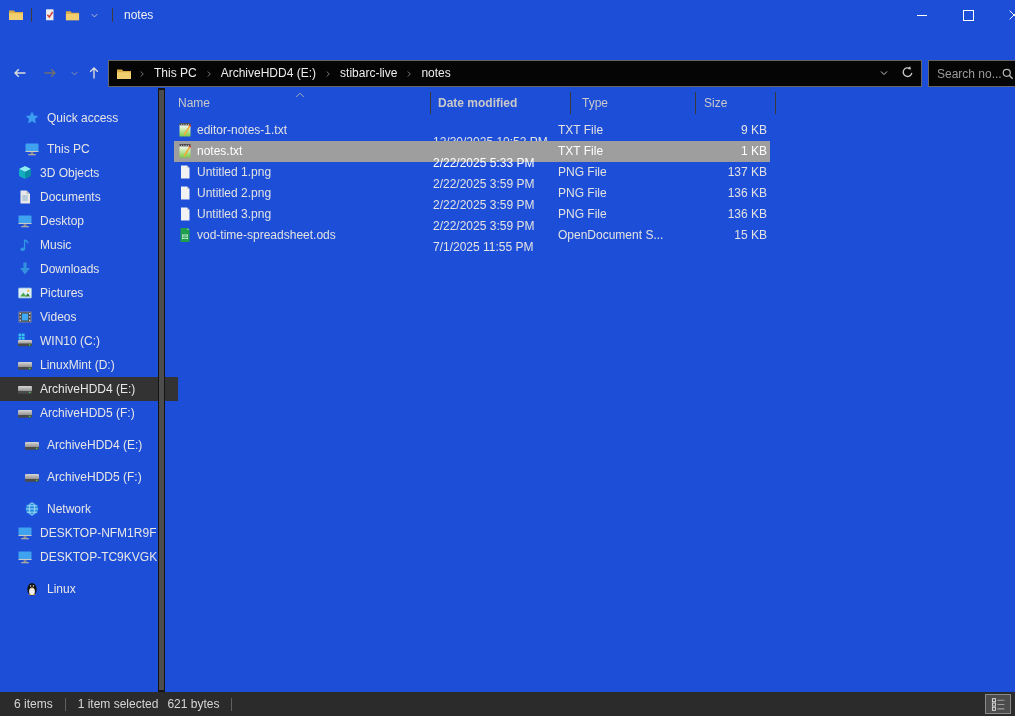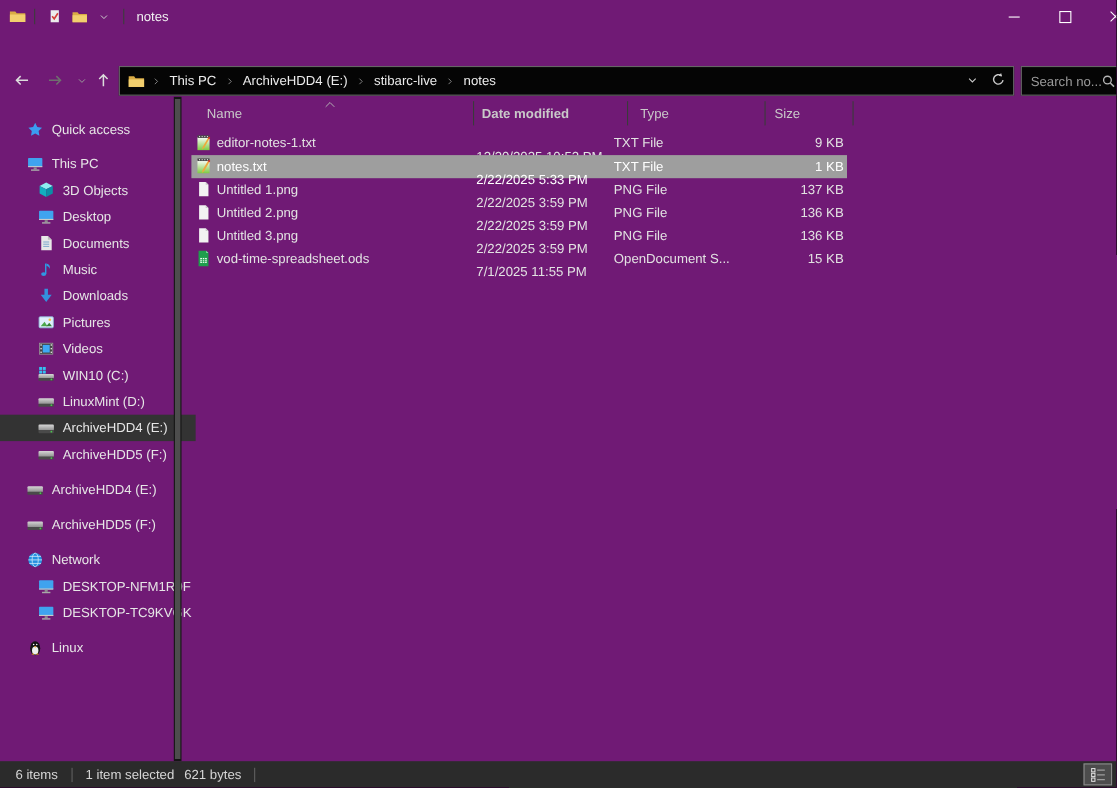--- a/index.html
+++ b/index.html
@@ -1,16 +1,16 @@
 <!DOCTYPE html>
 <html><head>
 <meta charset="utf-8">
 <style>
   html,body{margin:0;padding:0;background:#000;}
-  .window{position:relative;width:1015px;height:716px;background:#701a75;overflow:hidden;
+  .window{position:relative;width:1015px;height:716px;background:#1d4ed8;overflow:hidden;
           font-family:"Liberation Sans",sans-serif;font-size:12px;color:#e6e6e6;}
   svg{display:block;}
 
   
   .titlebar{position:absolute;top:0;left:0;right:0;height:30px;display:flex;align-items:center;padding-left:8px;}
   .tb-sep{width:1px;height:14px;background:#3c3c3c;margin:0 7px;}
   .qat-btn{width:22px;height:22px;display:flex;align-items:center;justify-content:center;}
   .win-title{margin-left:4px;color:#f0f0f0;}
   .winbtns{position:absolute;top:0;right:-22px;display:flex;}
   .winbtn{width:46px;height:30px;display:flex;align-items:center;justify-content:center;}
@@ -36,21 +36,21 @@
   .searchbox input{flex:1;min-width:0;background:transparent;border:none;outline:none;color:#dcdcdc;
                    font-family:"Liberation Sans",sans-serif;font-size:12px;padding:0 0 0 8px;}
   .searchbox input::placeholder{color:#9a9a9a;}
   .search-ic{margin-right:6px;color:#b5b5b5;flex:none;}
 
   
   .sidebar{position:absolute;left:0;top:88px;width:178px;bottom:24px;overflow:hidden;padding-top:18px;box-sizing:border-box;}
   .srow{height:24px;display:flex;align-items:center;white-space:nowrap;overflow:hidden;}
   .srow .sic{flex:none;width:16px;height:16px;margin-right:7px;}
   .lvl1{padding-left:24px;}
-  .lvl2{padding-left:34px;}
+  .lvl2{padding-left:17px;}
   .gap7{margin-top:7px;}
   .gap8{margin-top:8px;}
   .srow.sel{background:#333333;}
   .sscroll{position:absolute;left:158px;top:88px;width:7px;bottom:24px;background:#141414;}
   .sscroll .thumb{position:absolute;left:1px;width:5px;top:2px;bottom:2px;background:#4d4d4d;}
 
   
   .filepane{position:absolute;left:165px;top:88px;right:0;bottom:24px;}
   .fheader{position:absolute;top:0;left:0;right:0;height:30px;color:#c9c9c9;}
   .hlabel{position:absolute;top:8px;white-space:nowrap;}
@@ -349,29 +349,29 @@
       <span>This PC</span>
     </div>
     <div class="srow lvl2">
       <svg class="sic">
           <use href="#i-cube"></use>
         </svg>
       <span>3D Objects</span>
     </div>
     <div class="srow lvl2">
       <svg class="sic">
+          <use href="#i-doc"></use>
+        </svg>
+      <span>Documents</span>
+    </div>
+    <div class="srow lvl2">
+      <svg class="sic">
           <use href="#i-monitor"></use>
         </svg>
       <span>Desktop</span>
-    </div>
-    <div class="srow lvl2">
-      <svg class="sic">
-          <use href="#i-doc"></use>
-        </svg>
-      <span>Documents</span>
     </div>
     <div class="srow lvl2">
       <svg class="sic">
           <use href="#i-music-note"></use>
         </svg>
       <span>Music</span>
     </div>
     <div class="srow lvl2">
       <svg class="sic">
           <use href="#i-download-arrow"></use>
@@ -453,21 +453,21 @@
   </div>
   <div class="sscroll">
     <div class="thumb"></div>
   </div>
 
   <div class="filepane">
     <div class="fheader">
       <svg class="sortcaret" width="14" height="9" viewBox="0 0 16 10">
           <path d="M3.5 8L8 3.5 12.5 8" stroke="#b5b5b5" stroke-width="1" fill="none"></path>
         </svg>
-      <span class="hlabel" style="left:13px;margin-left:10px;">Name</span>
+      <span class="hlabel" style="left:13px;">Name</span>
       <span class="hlabel" style="left:273px;font-weight:bold;">Date modified</span>
       <span class="hlabel" style="left:417px;">Type</span>
       <span class="hlabel" style="left:539px;">Size</span>
       <div class="hdiv" style="left:265px;"></div>
       <div class="hdiv" style="left:405px;"></div>
       <div class="hdiv" style="left:530px;"></div>
       <div class="hdiv" style="left:610px;"></div>
     </div>
 
     <div class="rows">

